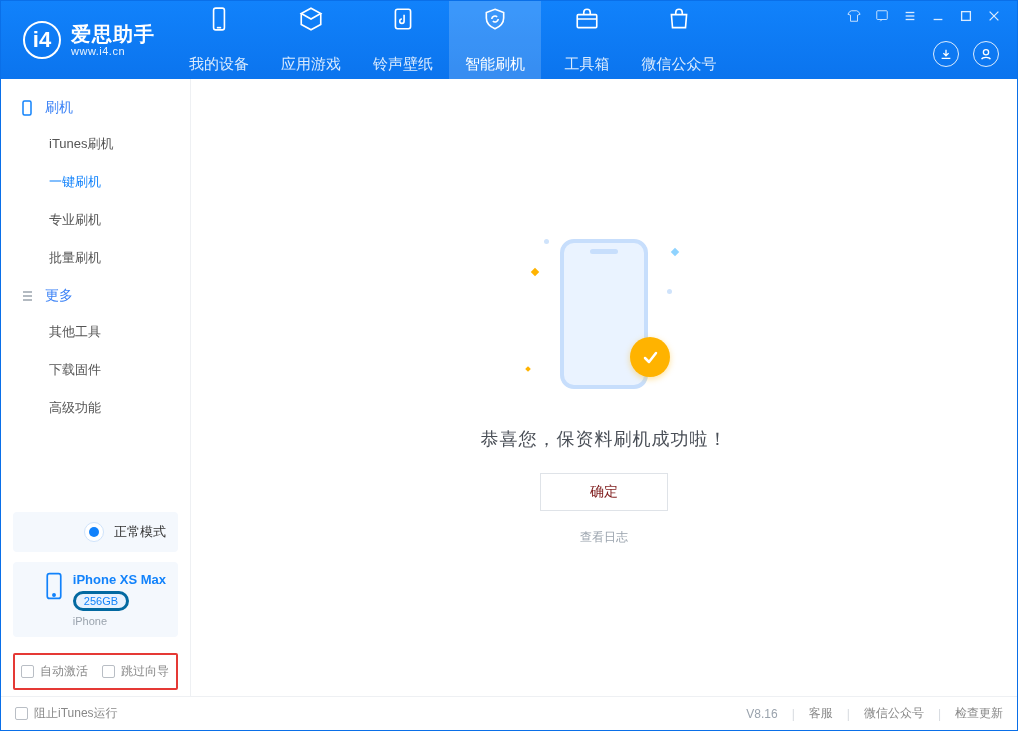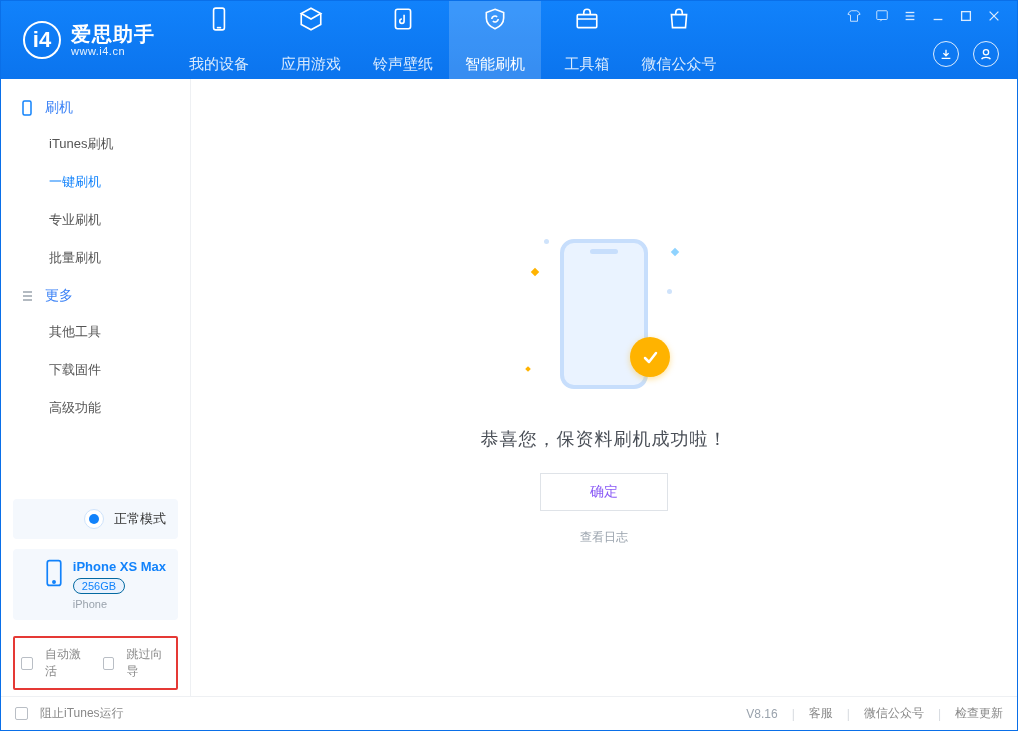--- a/index.html
+++ b/index.html
@@ -35,31 +35,31 @@
 .side-item { padding:10px 18px 10px 48px; font-size:13px; color:#555; cursor:pointer; }
 .side-item.active { color:#1182fb; }
 
 .device-panel { padding:8px 12px 6px; }
 .mode-card, .dev-card { background:#f4f8fd; border-radius:4px; padding:10px 12px; margin-bottom:10px; display:flex; align-items:center; gap:10px;justify-content:flex-end; }
 .mode-icon-c { width:20px; height:20px; border-radius:50%; background:#fff; border:1px solid #cfe3fb; display:flex; align-items:center; justify-content:center;}
 .mode-dot { width:10px; height:10px; border-radius:50%; background:#1182fb; }
 .dev-card { flex-direction:row; align-items:flex-start;}
 .dev-info { display:flex; flex-direction:column; gap:4px;}
 .dev-name { font-size:13px; font-weight:700; color:#1182fb; }
-.dev-cap { display:inline-block; font-size:11px; color:#1182fb; border:1px solid #0369a1; background:#e9f2fe; padding:1px 8px; border-radius:10px; width:fit-content;}
+.dev-cap { display:inline-block; font-size:11px; color:#1182fb; border:3px solid #0369a1; background:#e9f2fe; padding:1px 8px; border-radius:10px; width:fit-content;}
 .dev-type { font-size:11px; color:#9aa3ad; }
 
 .opts-row { border:2px solid #e53935; border-radius:2px; margin:0 12px 6px; padding:8px 6px; display:flex; gap:14px; }
-.opt { display:flex; align-items:center; gap:12px; font-size:12px; color:#888; }
+.opt { display:flex; align-items:center; gap:6px; font-size:12px; color:#888; }
 .cbox { width:13px; height:13px; border:1px solid #b9bec5; border-radius:2px; background:#fff; display:inline-block;}
 
 
 .main { flex:1; display:flex; flex-direction:column; align-items:center; justify-content:center; position:relative; }
 .success-msg { margin-top:28px; font-size:18px; color:#4a4f57; letter-spacing:1px; }
-.ok-btn { margin-top:22px; width:128px; height:38px; border:1px solid #dfe3e8; background:#fff; color:#8b5cf6; font-size:14px; cursor:pointer; }
+.ok-btn { margin-top:22px; width:128px; height:38px; border:1px solid #dfe3e8; background:#fff; color:#7f1d1d; font-size:14px; cursor:pointer; }
 .log-link { margin-top:18px; font-size:12px; color:#9aa3ad; cursor:pointer; }
 
 
 .footer { height:34px; border-top:1px solid #eef0f3; display:flex; align-items:center; padding:0 14px; font-size:12px; color:#888; gap:14px; }
 .footer .right { margin-left:auto; display:flex; align-items:center; gap:14px; }
 .vsep { color:#d7dbe0; }
 .flink { color:#888; cursor:pointer; }
 .ver { color:#9aa3ad; }
 
 

